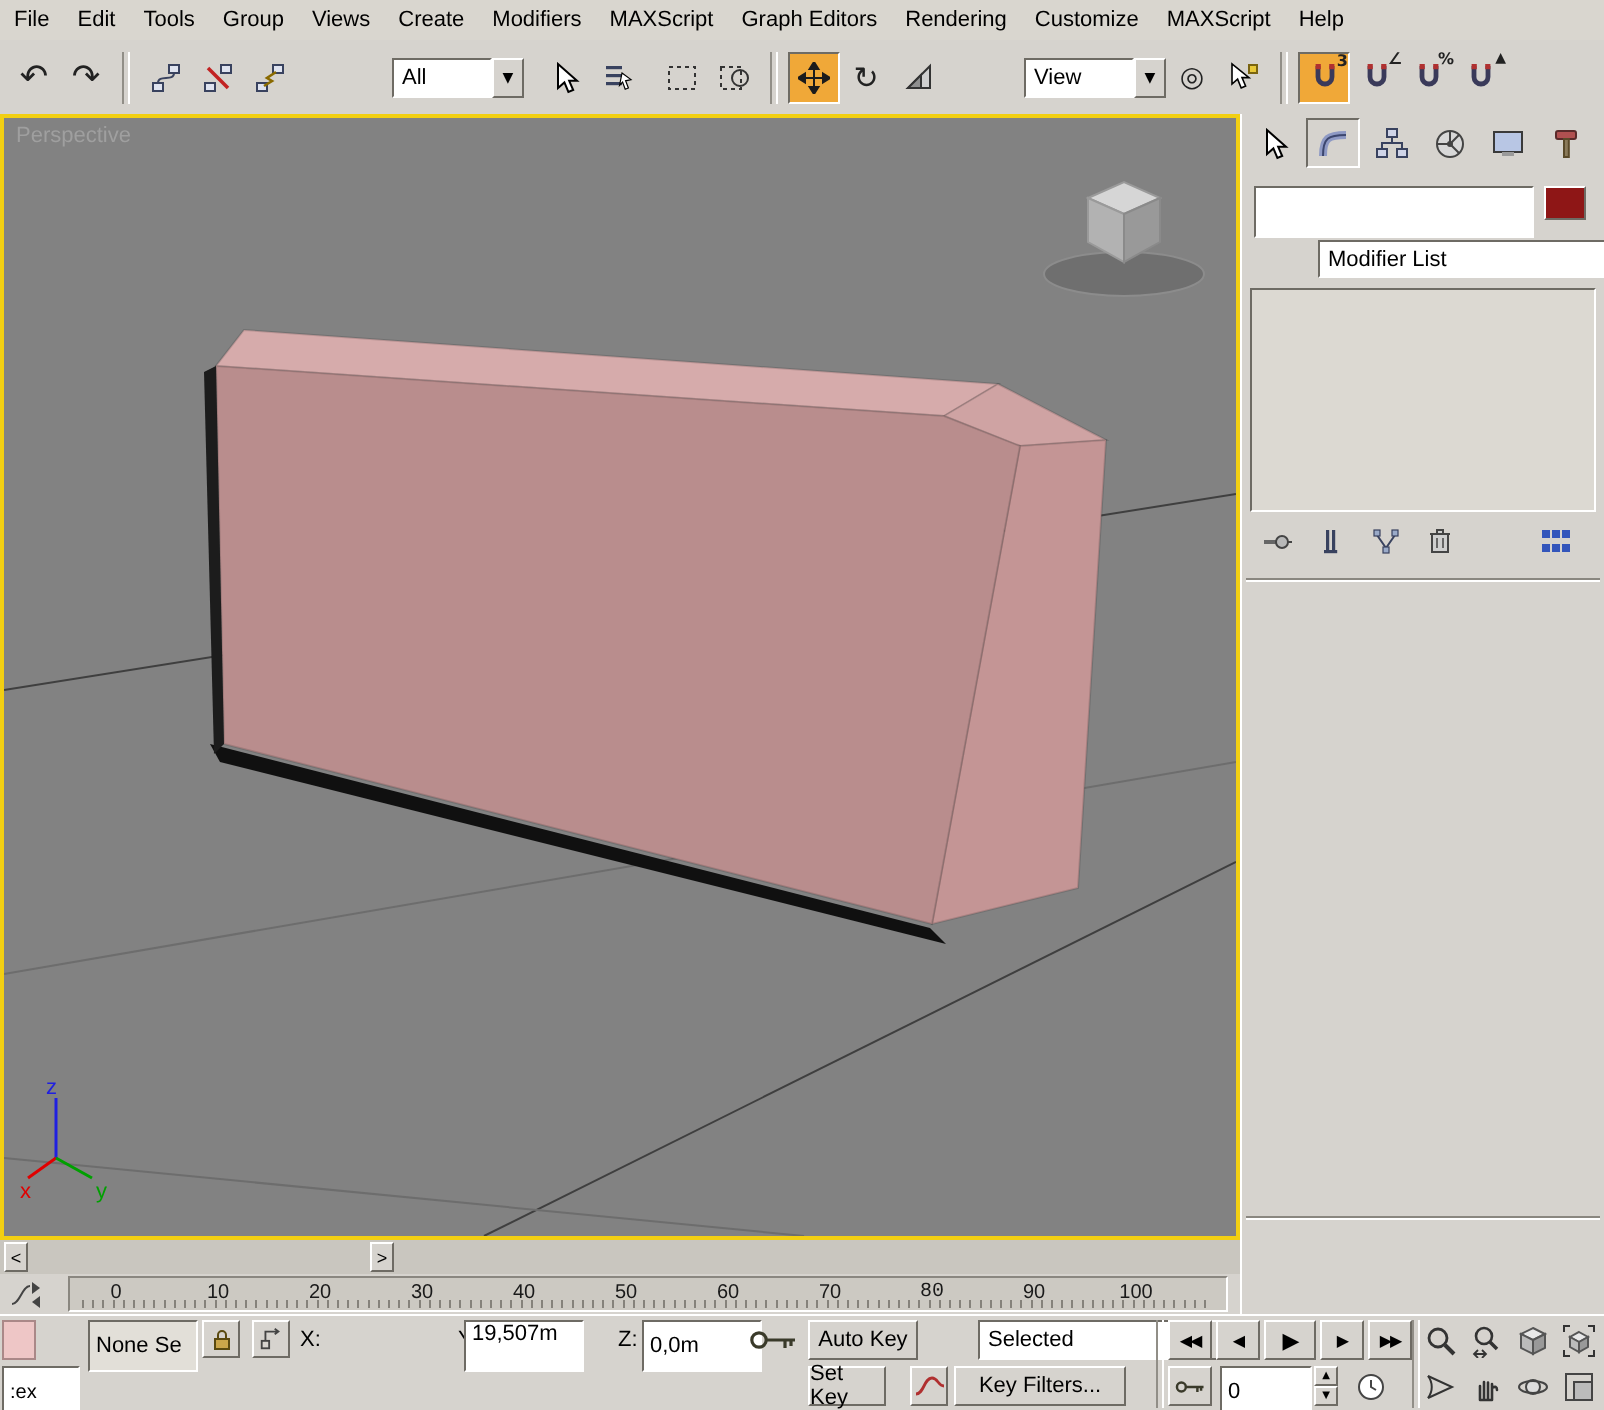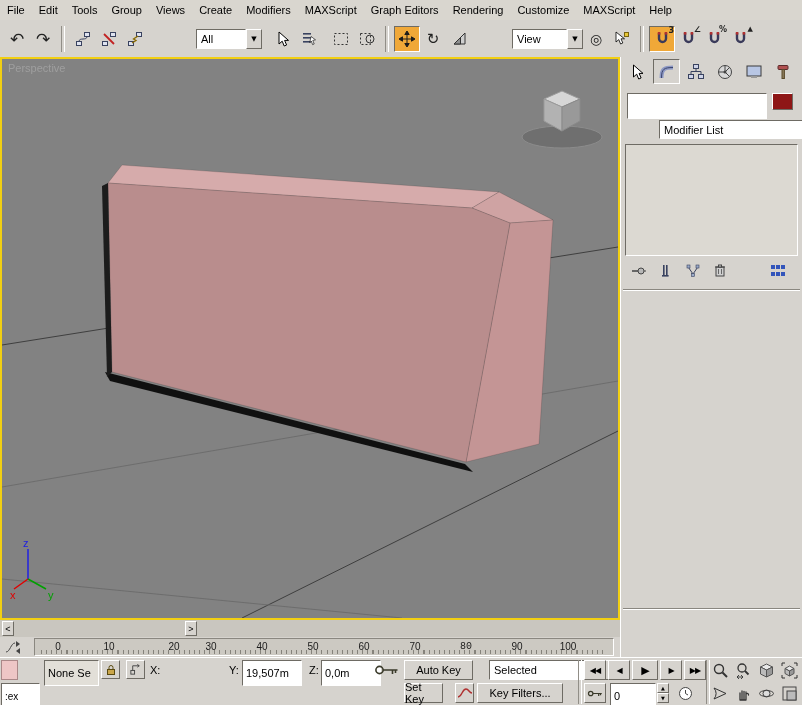--- a/index.html
+++ b/index.html
@@ -401,21 +401,21 @@
           <svg width="16" height="14" viewBox="0 0 16 14">
             <path d="M1 12 C5 12,6 3,10 3" fill="none" stroke="#444"></path>
             <polygon points="11,1 15,4 11,7" fill="#444"></polygon>
             <polygon points="15,8 11,11 15,14" fill="#444"></polygon>
           </svg>
         </span>
       </div>
     <div class="rulerband">
       <span class="tick-num" style="left:12px;">0</span>
       <span class="tick-num" style="left:63px;">10</span>
-      <span class="tick-num" style="left:128px;">20</span>
+      <span class="tick-num" style="left:114px;">20</span>
       <span class="tick-num" style="left:165px;">30</span>
       <span class="tick-num" style="left:216px;">40</span>
       <span class="tick-num" style="left:267px;">50</span>
       <span class="tick-num" style="left:318px;">60</span>
       <span class="tick-num" style="left:369px;">70</span>
       <span class="tick-num" style="left:420px;font-family:Liberation Mono, monospace;">80</span>
       <span class="tick-num" style="left:471px;">90</span>
       <span class="tick-num" style="left:522px;">100</span>
       <div class="ticks"></div>
     </div>
@@ -446,39 +446,39 @@
             <path d="M4 8 V3 H11 M9 1.5 L11 3 L9 4.5" fill="none" stroke="#444"></path>
           </svg>
         </span>
       </div>
 
     <span class="lbl abs" style="left:150px;top:2px;height:19px;">X:</span>
     <div class="fld abs" style="left:162px;top:2px;width:60px;height:19px;margin-top:48px;">
         <span>5,19m</span>
       </div>
     <span class="lbl abs" style="left:229px;top:2px;height:19px;">Y:</span>
-    <div class="fld abs" style="left:242px;top:2px;width:60px;height:14px;">
+    <div class="fld abs" style="left:232px;top:2px;width:60px;height:14px;align-items:flex-end;">
         <span>19,507m</span>
       </div>
     <span class="lbl abs" style="left:309px;top:2px;height:19px;">Z:</span>
     <div class="fld abs" style="left:321px;top:2px;width:60px;height:19px;">
         <span>0,0m</span>
       </div>
 
 
     <div class="flat abs" style="left:370px;top:2px;width:32px;height:20px;">
         <span>
           <svg width="27" height="14" viewBox="0 0 26 14">
             <circle cx="6" cy="7" r="3.6" fill="none" stroke="#3a3a2a" stroke-width="1.6"></circle>
             <path d="M9.5 7 H24 M19 7 v4 M22 7 v3" stroke="#3a3a2a" stroke-width="1.6" fill="none"></path>
           </svg>
         </span>
       </div>
 
-    <div class="btn abs" style="left:404px;top:2px;width:69px;height:20px;">
+    <div class="btn abs" style="left:404px;top:2px;width:55px;height:20px;">
         <span>Auto Key</span>
       </div>
     <div class="btn abs" style="left:404px;top:25px;width:39px;height:20px;">
         <span>Set Key</span>
       </div>
     <div class="combo abs" style="left:455px;top:2px;width:120px;height:20px;">
       <div class="cval" style="flex:1;">Selected</div>
       <div class="carr">
           <span>▼</span>
         </div>

